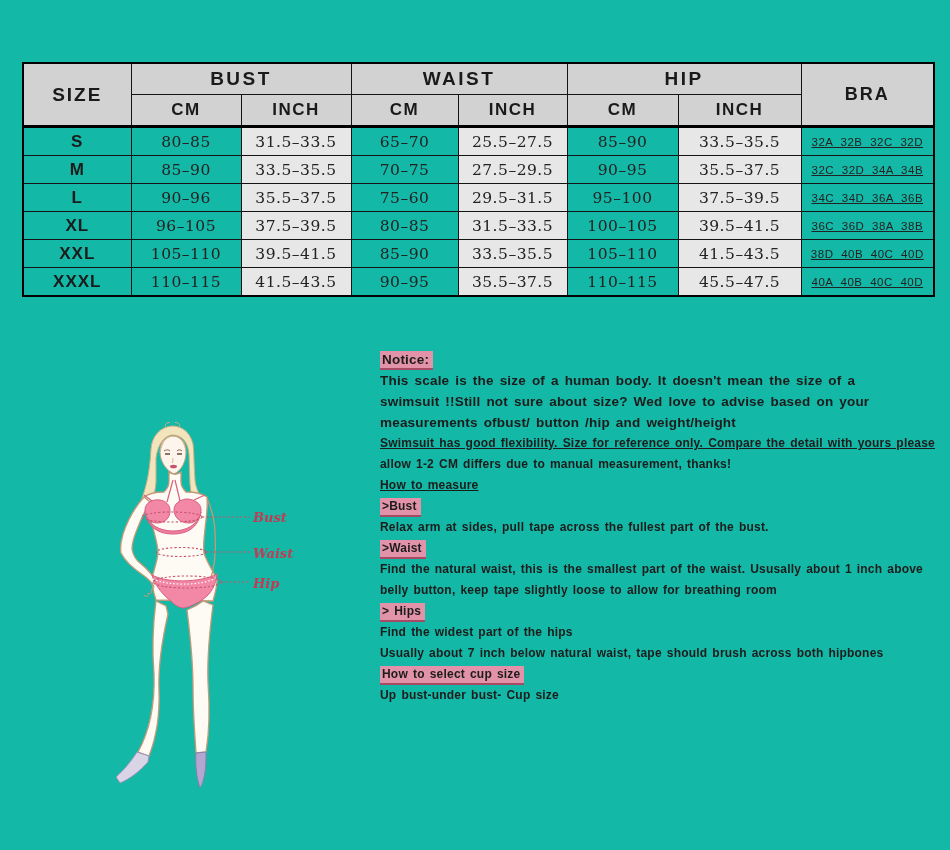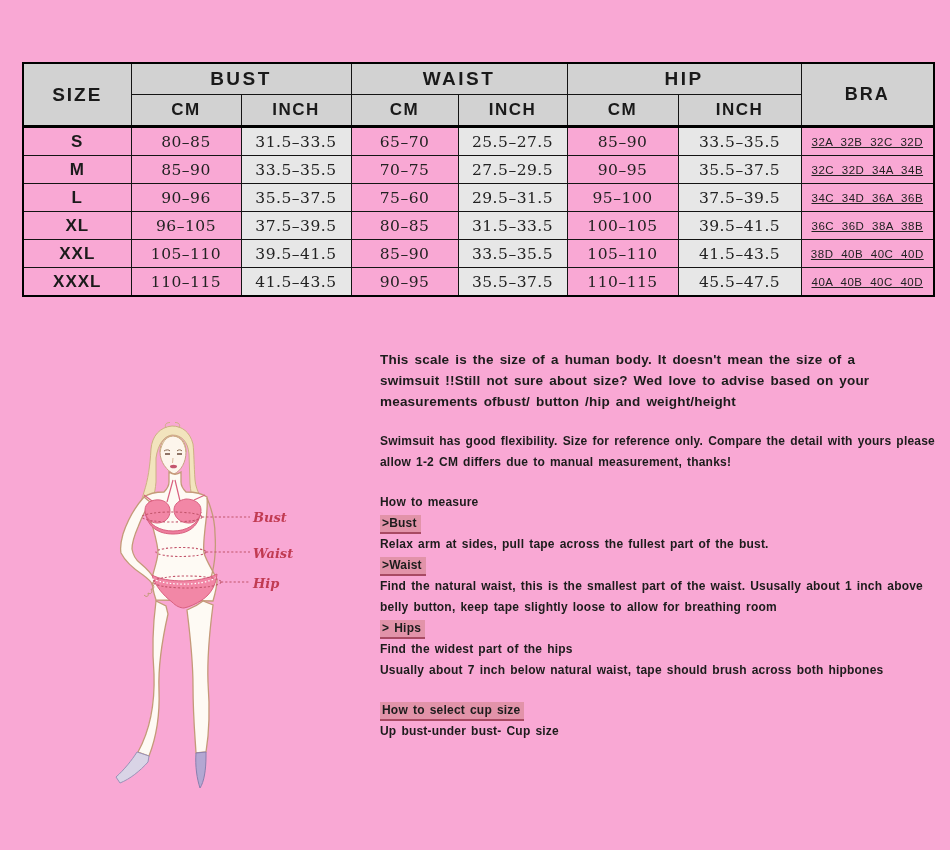--- a/index.html
+++ b/index.html
@@ -1,16 +1,16 @@
 <!DOCTYPE html>
 <html><head>
 <meta charset="utf-8">
 <style>
   html,body{margin:0;padding:0;background:#ffffff;}
-  .canvas{position:relative;width:950px;height:850px;background:#f9a8d4;overflow:hidden;
+  .canvas{position:relative;width:950px;height:850px;background:#14b8a6;overflow:hidden;
           font-family:"Liberation Sans",sans-serif;color:#1b1b1b;}
 
   
   .size-table{position:absolute;left:22px;top:62px;width:911px;border-collapse:collapse;
               table-layout:fixed;border:2px solid #000;}
   .size-table th,.size-table td{border:1px solid #141414;text-align:center;vertical-align:middle;
               padding:0;overflow:hidden;white-space:nowrap;}
   .size-table thead th{background:#d2d2d2;height:30px;font-weight:bold;color:#1a1a1a;}
   .size-table thead{border-bottom:3px solid #000;}
   .size-table tbody tr:first-child td{border-top:3px solid #000;}
@@ -23,21 +23,21 @@
   td.c-cm,td.c-inch{font-family:"DejaVu Serif","Liberation Serif",serif;font-size:15.5px;
                     letter-spacing:0.5px;color:#222;}
   td.c-inch{background:#e7e7e7;}
   td.c-bra{font-size:11.5px;letter-spacing:0.5px;word-spacing:4px;color:#222;text-decoration:underline;}
 
   
   .notes{position:absolute;left:380px;top:349px;width:565px;}
   .nline{height:21px;line-height:21px;font-size:12px;font-weight:bold;letter-spacing:0.2px;
          word-spacing:1.5px;white-space:nowrap;color:#1c1c1c;}
   .nline.lg{font-size:13.5px;word-spacing:2px;}
-  .nline.gap{margin-top:19px;}
+  .nline.gap{text-decoration:underline;}
   .hl{background:#e293a9;border-bottom:2px solid #a84a63;padding:0 4px 0 2px;display:inline-block;
       line-height:17px;}
 
   
   .figure-svg{position:absolute;left:108px;top:422px;width:185px;height:392px;}
   .fig-label{font-family:"DejaVu Serif","Liberation Serif",serif;font-style:italic;font-weight:bold;
              font-size:13px;fill:#c13b52;}
 </style>
 </head>
 <body>
@@ -178,20 +178,21 @@
       <line x1="98" y1="130" x2="142" y2="130"></line>
       <ellipse cx="79" cy="160" rx="34" ry="6"></ellipse>
       <line x1="113" y1="160" x2="142" y2="160"></line>
     </g>
     <text class="fig-label" x="145" y="100">Bust</text>
     <text class="fig-label" x="145" y="136">Waist</text>
     <text class="fig-label" x="145" y="166">Hip</text>
   </svg>
 
   <div class="notes" id="notes">
+      <div class="nline lg"><span class="hl">Notice:</span></div>
       <div class="nline lg">This scale is the size of a human body. It doesn't mean the size of a</div>
       <div class="nline lg">swimsuit !!Still not sure about size? Wed love to advise based on your</div>
       <div class="nline lg">measurements ofbust/ button /hip and weight/height</div>
       <div class="nline gap">Swimsuit has good flexibility. Size for reference only. Compare the detail with yours please</div>
       <div class="nline">allow 1-2 CM differs due to manual measurement, thanks!</div>
       <div class="nline gap">How to measure</div>
       <div class="nline"><span class="hl">&gt;Bust</span></div>
       <div class="nline">Relax arm at sides, pull tape across the fullest part of the bust.</div>
       <div class="nline"><span class="hl">&gt;Waist</span></div>
       <div class="nline">Find the natural waist, this is the smallest part of the waist. Ususally about 1 inch above</div>

